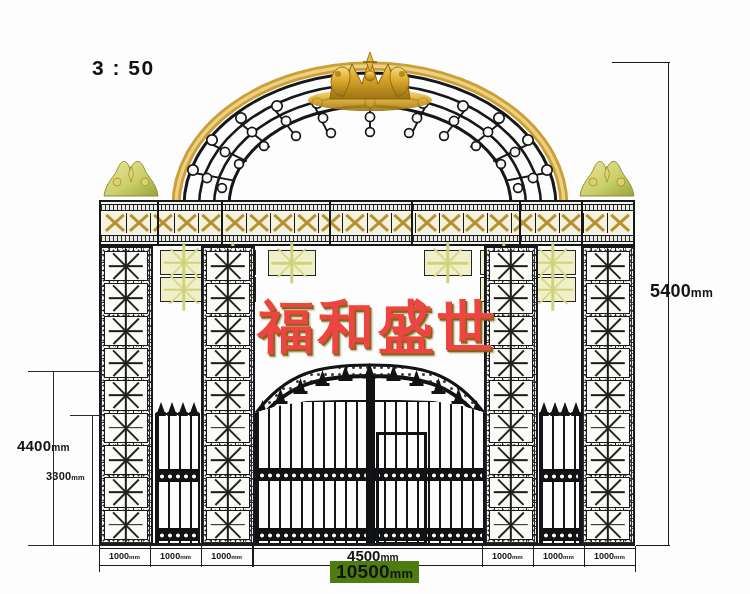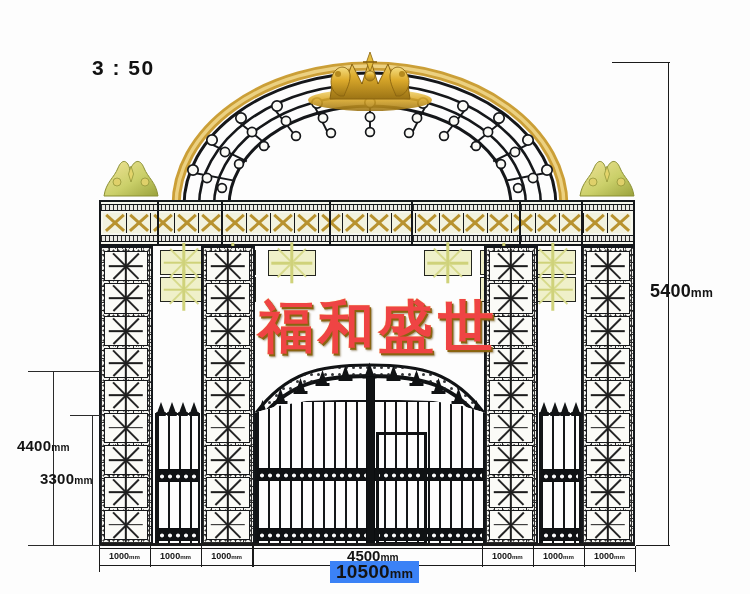--- a/index.html
+++ b/index.html
@@ -16,21 +16,21 @@
     font-family:"Liberation Sans", sans-serif;white-space:nowrap;
     letter-spacing:.2px;
   }
   .unit{font-size:.68em;font-weight:700;}
   .scale-label{
     position:absolute;left:92px;top:56px;font-size:21px;font-weight:700;
     color:#111;letter-spacing:1.5px;
   }
   .dim-9200{left:650px;top:281px;font-size:18px;}
   .dim-3800{left:17px;top:437px;font-size:15px;}
-  .dim-3300{left:40px;top:470px;font-size:15px;}
+  .dim-3300{left:46px;top:470px;font-size:11px;}
   .dim-total{left:330px;top:561px;font-size:19px;}
   .seg-label{
     position:absolute;font-size:9px;font-weight:700;color:#141414;
     text-align:center;top:551px;
   }
   .seg-4500{font-size:15px;top:547px;}
 
   
   .rule{position:absolute;background:#1b1b1b;}
   .vrule{width:1.4px;}
@@ -598,17 +598,17 @@
   <div id="chainLabels">
       <div class="seg-label" style="left: 99px; width: 51.0476px;"><span>1000</span><span class="unit">mm</span></div>
       <div class="seg-label" style="left: 150.048px; width: 51.0476px;"><span>1000</span><span class="unit">mm</span></div>
       <div class="seg-label" style="left: 201.095px; width: 51.0476px;"><span>1000</span><span class="unit">mm</span></div>
       <div class="seg-label seg-4500" style="left: 258px; width: 229.714px;"><span>4500</span><span class="unit">mm</span></div>
       <div class="seg-label" style="left: 481.857px; width: 51.0476px;"><span>1000</span><span class="unit">mm</span></div>
       <div class="seg-label" style="left: 532.905px; width: 51.0476px;"><span>1000</span><span class="unit">mm</span></div>
       <div class="seg-label" style="left: 583.952px; width: 51.0476px;"><span>1000</span><span class="unit">mm</span></div>
     </div>
 
-  <div class="dimtext dim-total" style="background:#3b82f6;padding:0 6px;">
+  <div class="dimtext dim-total" style="background:#4d7c0f;padding:0 6px;">
     <span>10500</span><span class="unit">mm</span>
   </div>
 
 </div>
 
 </body></html>

